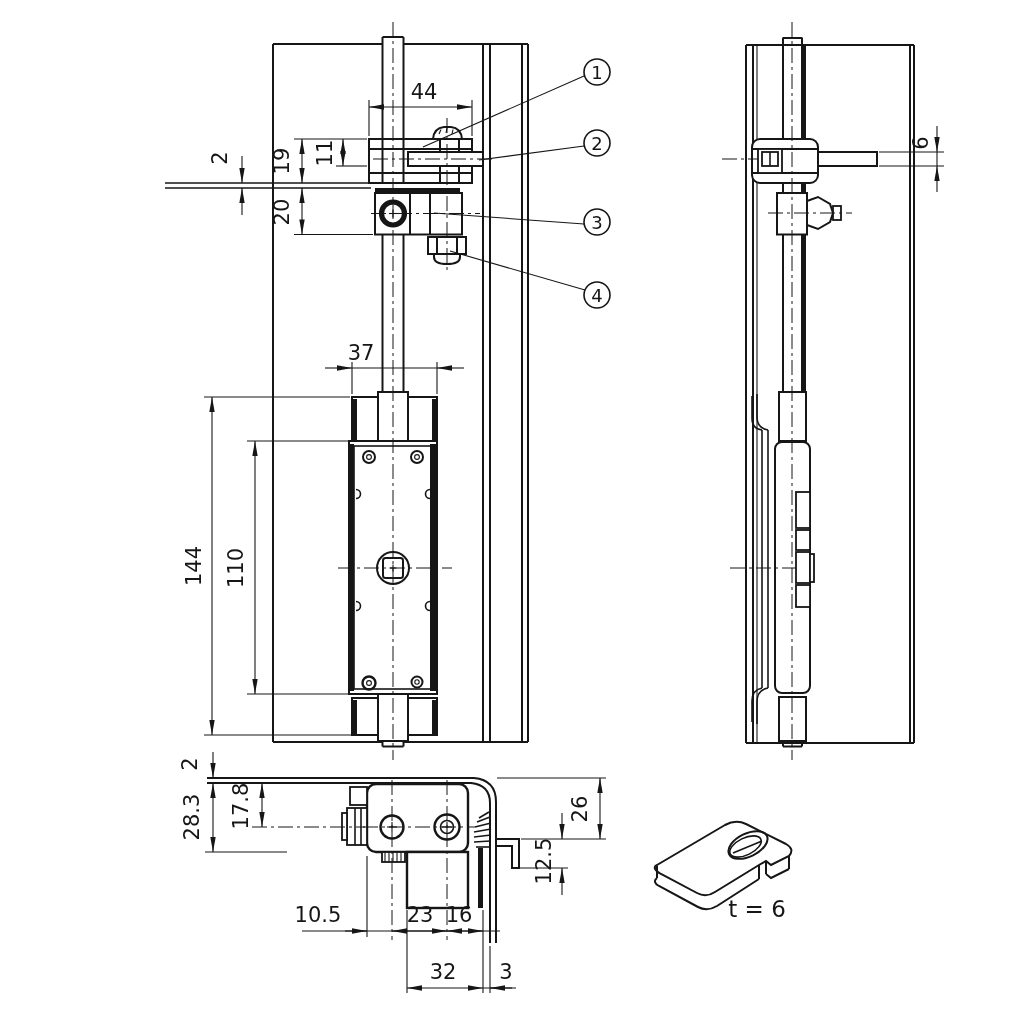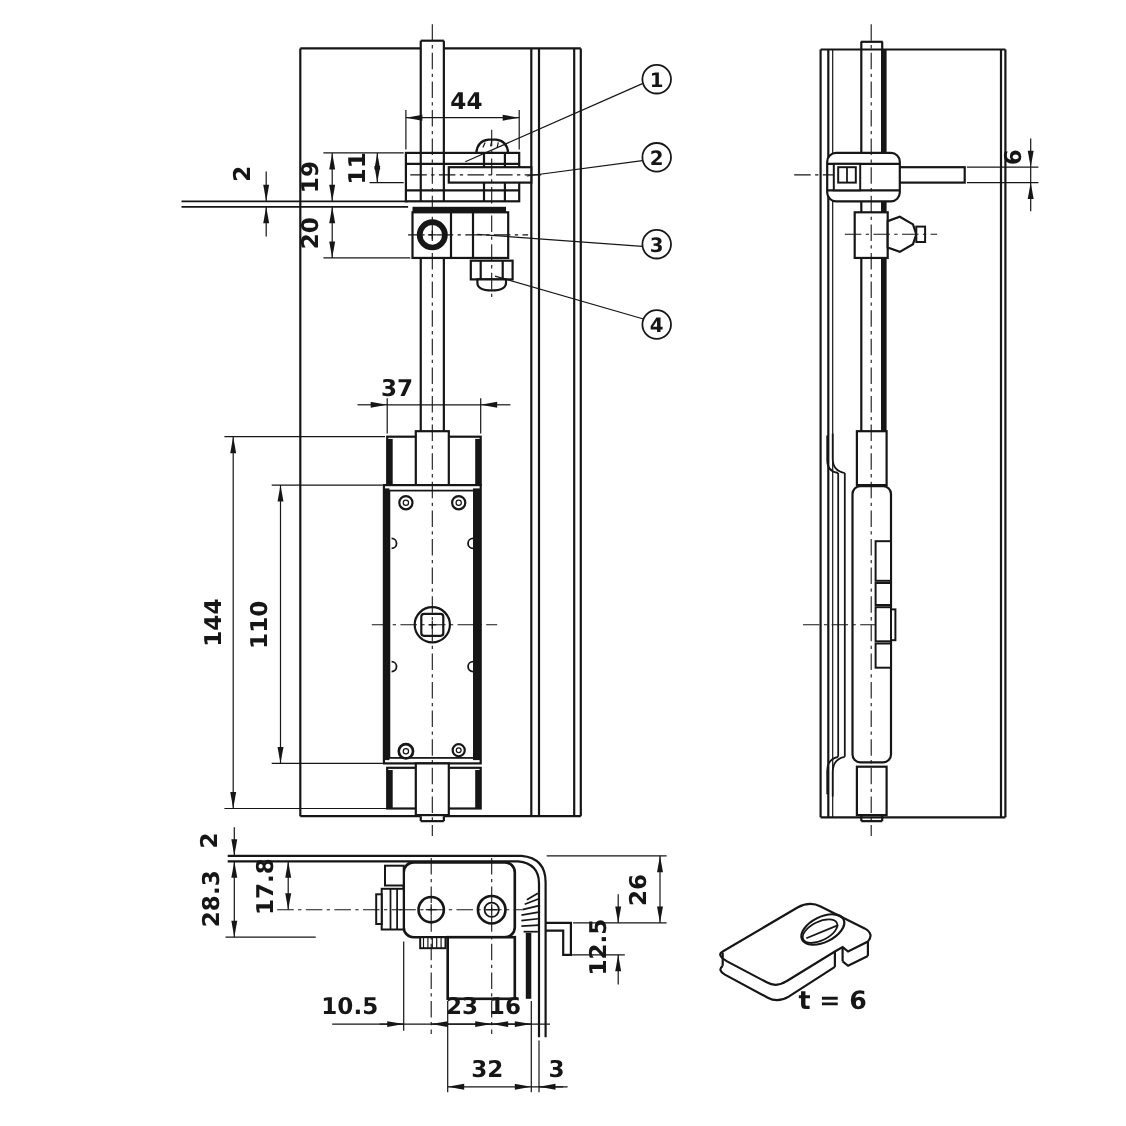--- a/index.html
+++ b/index.html
@@ -1,16 +1,16 @@
 <!DOCTYPE html>
 <html><head>
 <meta charset="utf-8">
 <style>
   html,body{margin:0;padding:0;background:#ffffff;}
-  .stage{width:1024px;height:1024px;position:relative;background:#fff;font-weight:bold;}
+  .stage{width:1024px;height:1024px;position:relative;background:#fff;}
   svg{display:block}
   .s2 {stroke:#161616;stroke-width:2;fill:none}
   .s16{stroke:#161616;stroke-width:1.6;fill:none}
   .s24{stroke:#161616;stroke-width:2.4;fill:none}
   .w  {fill:#ffffff;stroke:#161616;stroke-width:2}
   .w18{fill:#ffffff;stroke:#161616;stroke-width:1.8}
   .w24{fill:#ffffff;stroke:#161616;stroke-width:2.4}
   .t  {stroke:#161616;stroke-width:1.1;fill:none}
   .cl {stroke:#161616;stroke-width:1;fill:none;stroke-dasharray:15 4 3 4}
   .b  {fill:#161616;stroke:none}

